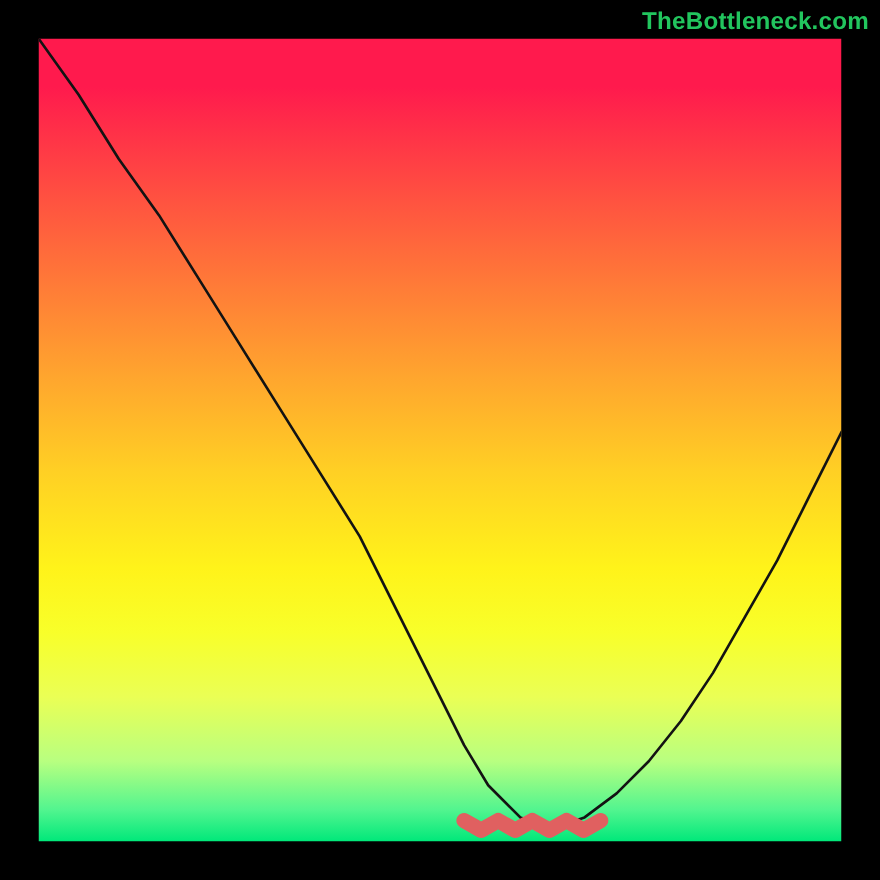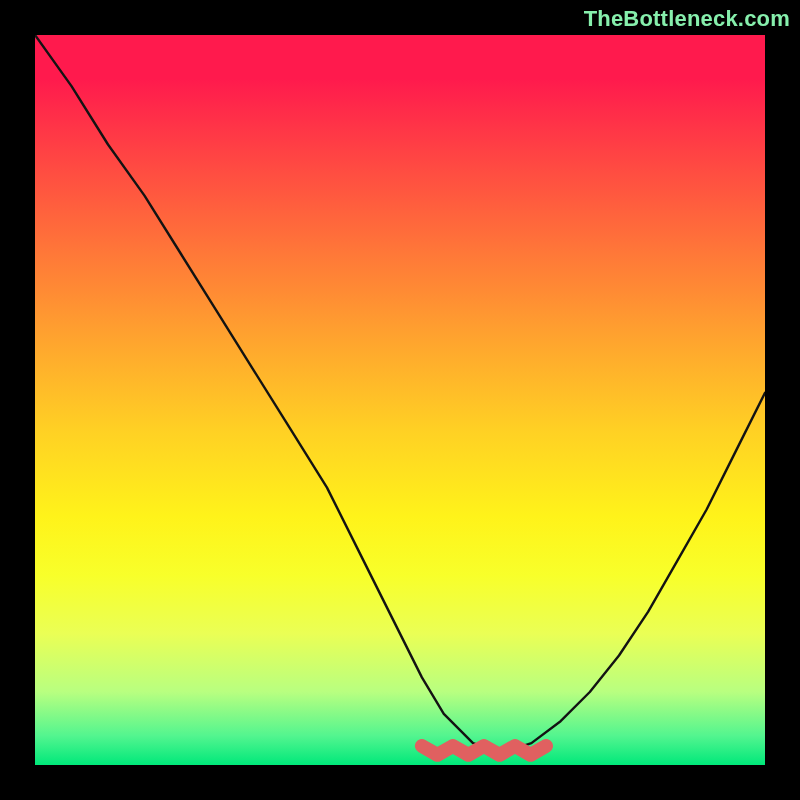--- a/index.html
+++ b/index.html
@@ -14,21 +14,21 @@
   .frame {
     position: relative;
     width: 800px;
     height: 800px;
     background: #000;
   }
   .watermark {
     position: absolute;
     top: 6px;
     right: 10px;
-    color: #86efac;
+    color: #22c55e;
     font-size: 22px;
     font-weight: 600;
     letter-spacing: 0.2px;
     z-index: 50;
     text-align: center;
   }
   .plot {
     position: absolute;
     left: 35px;
     top: 35px;

